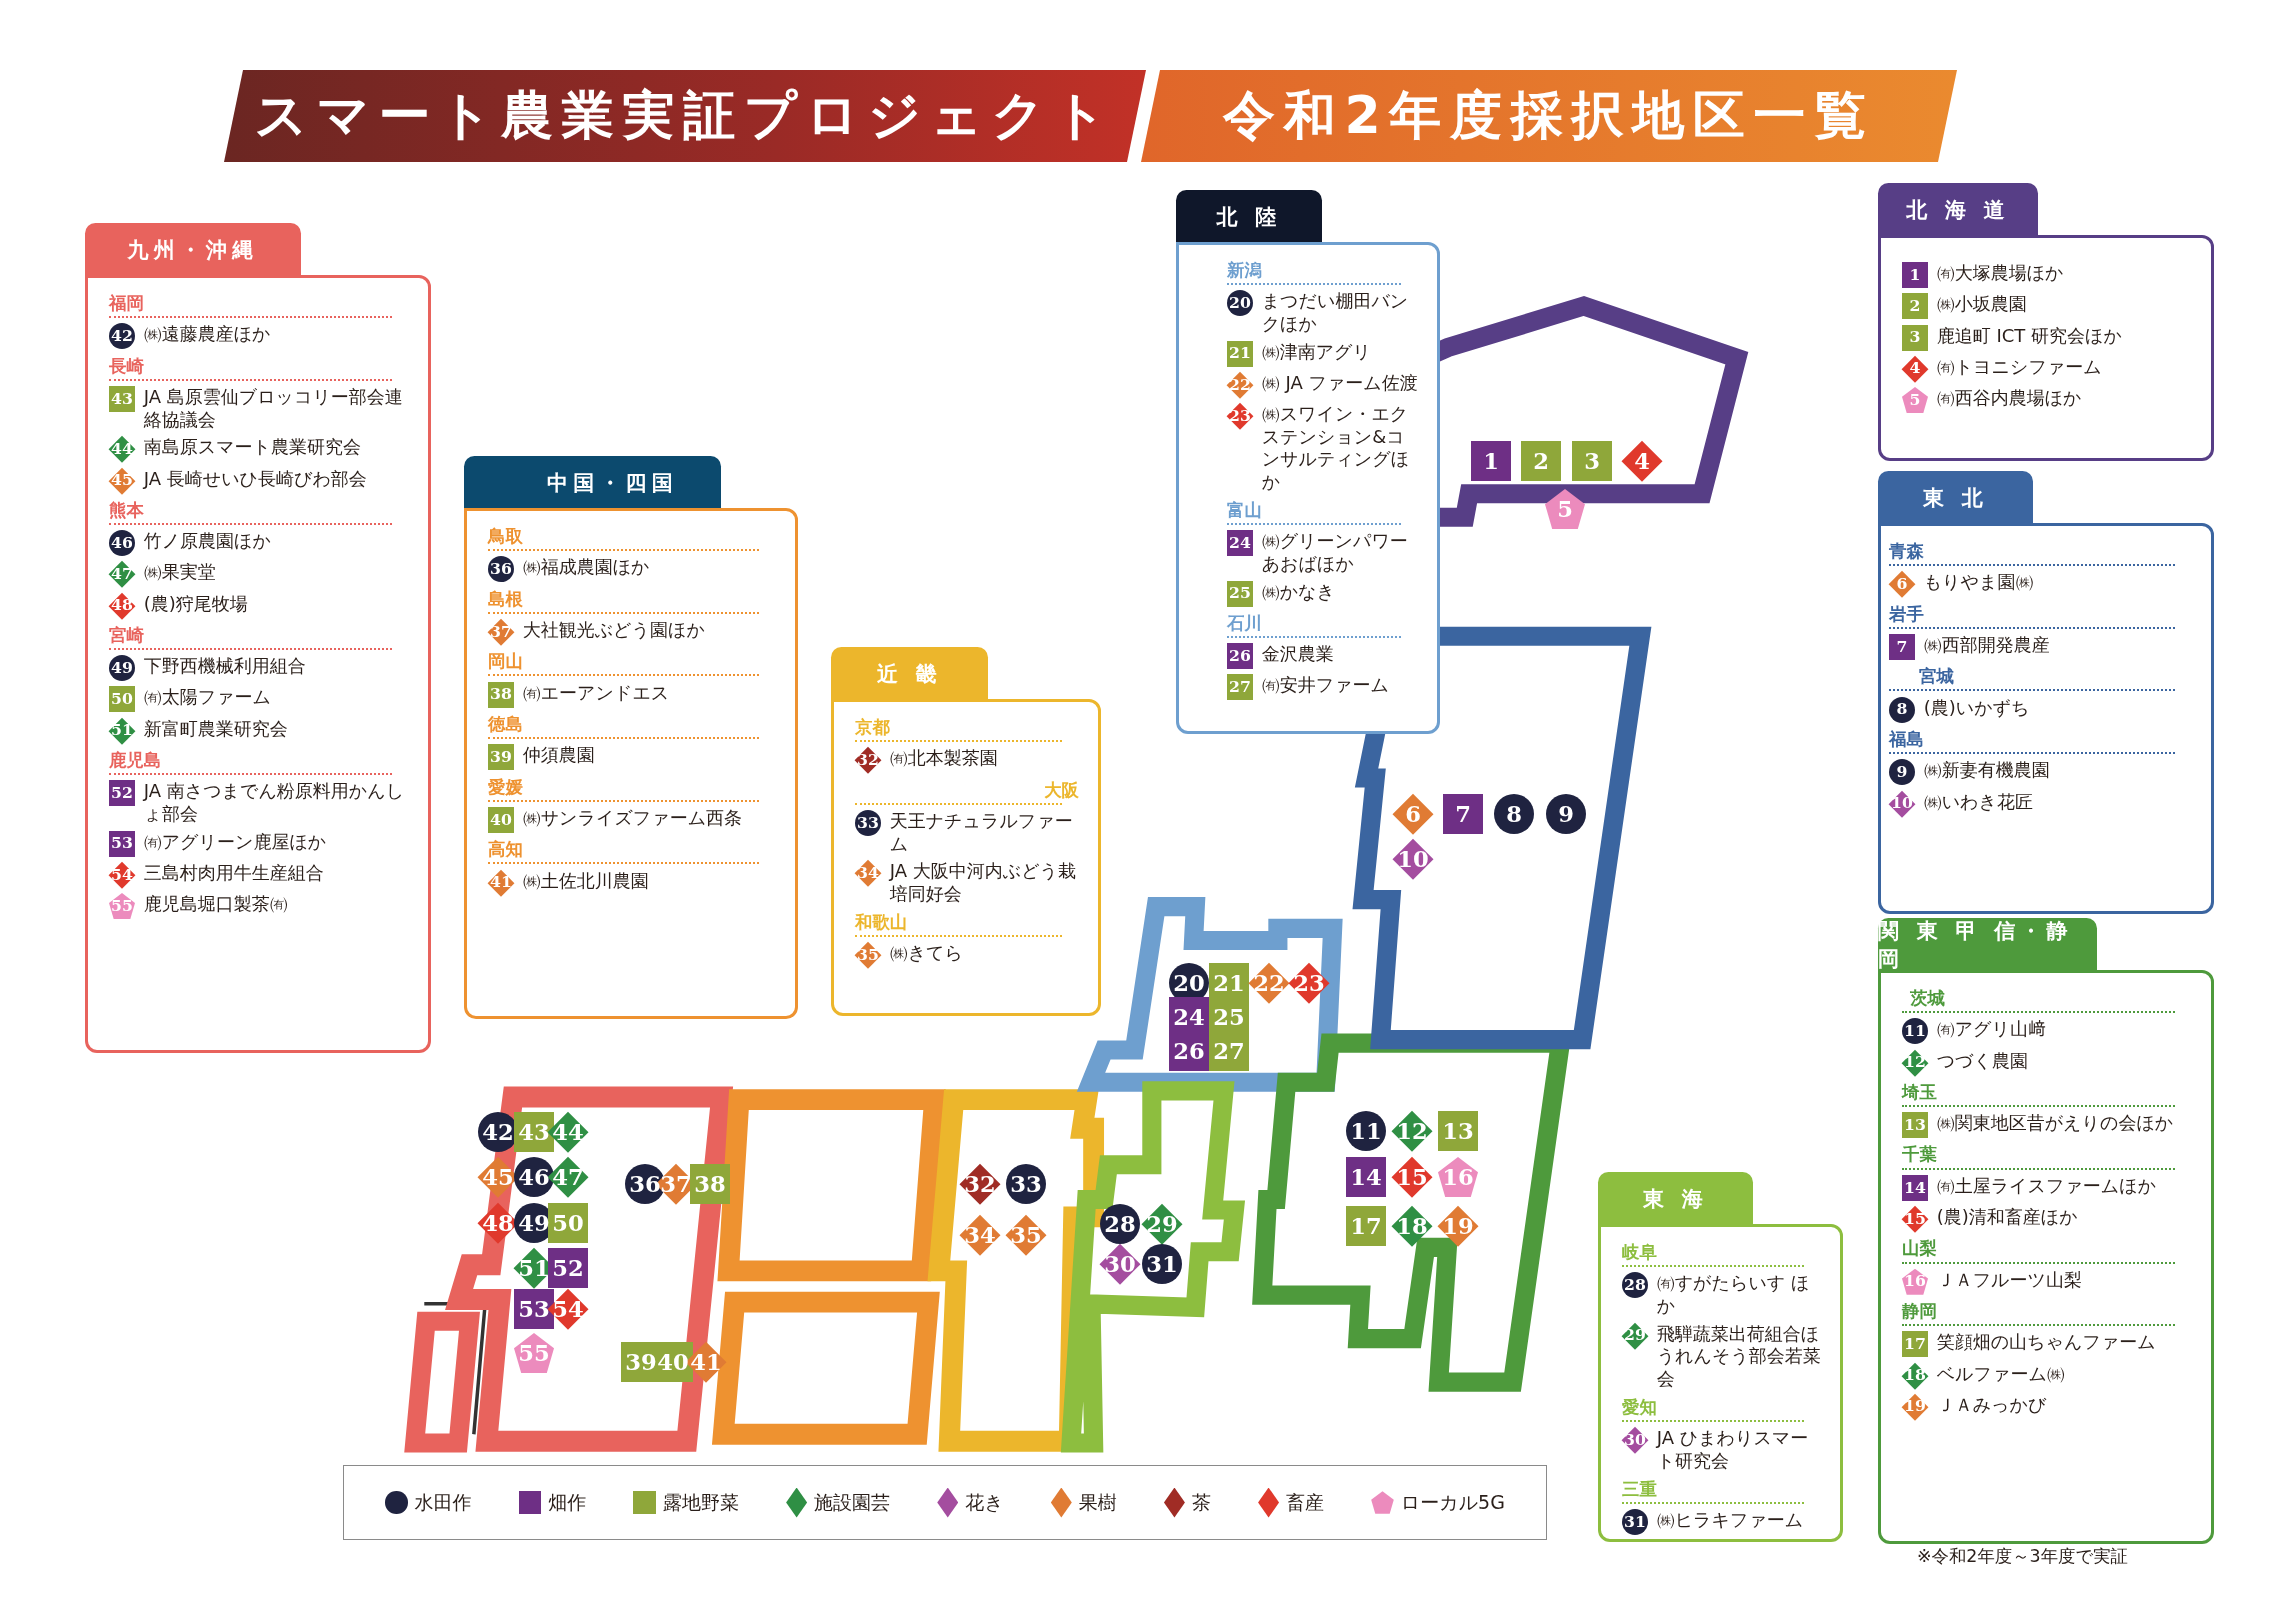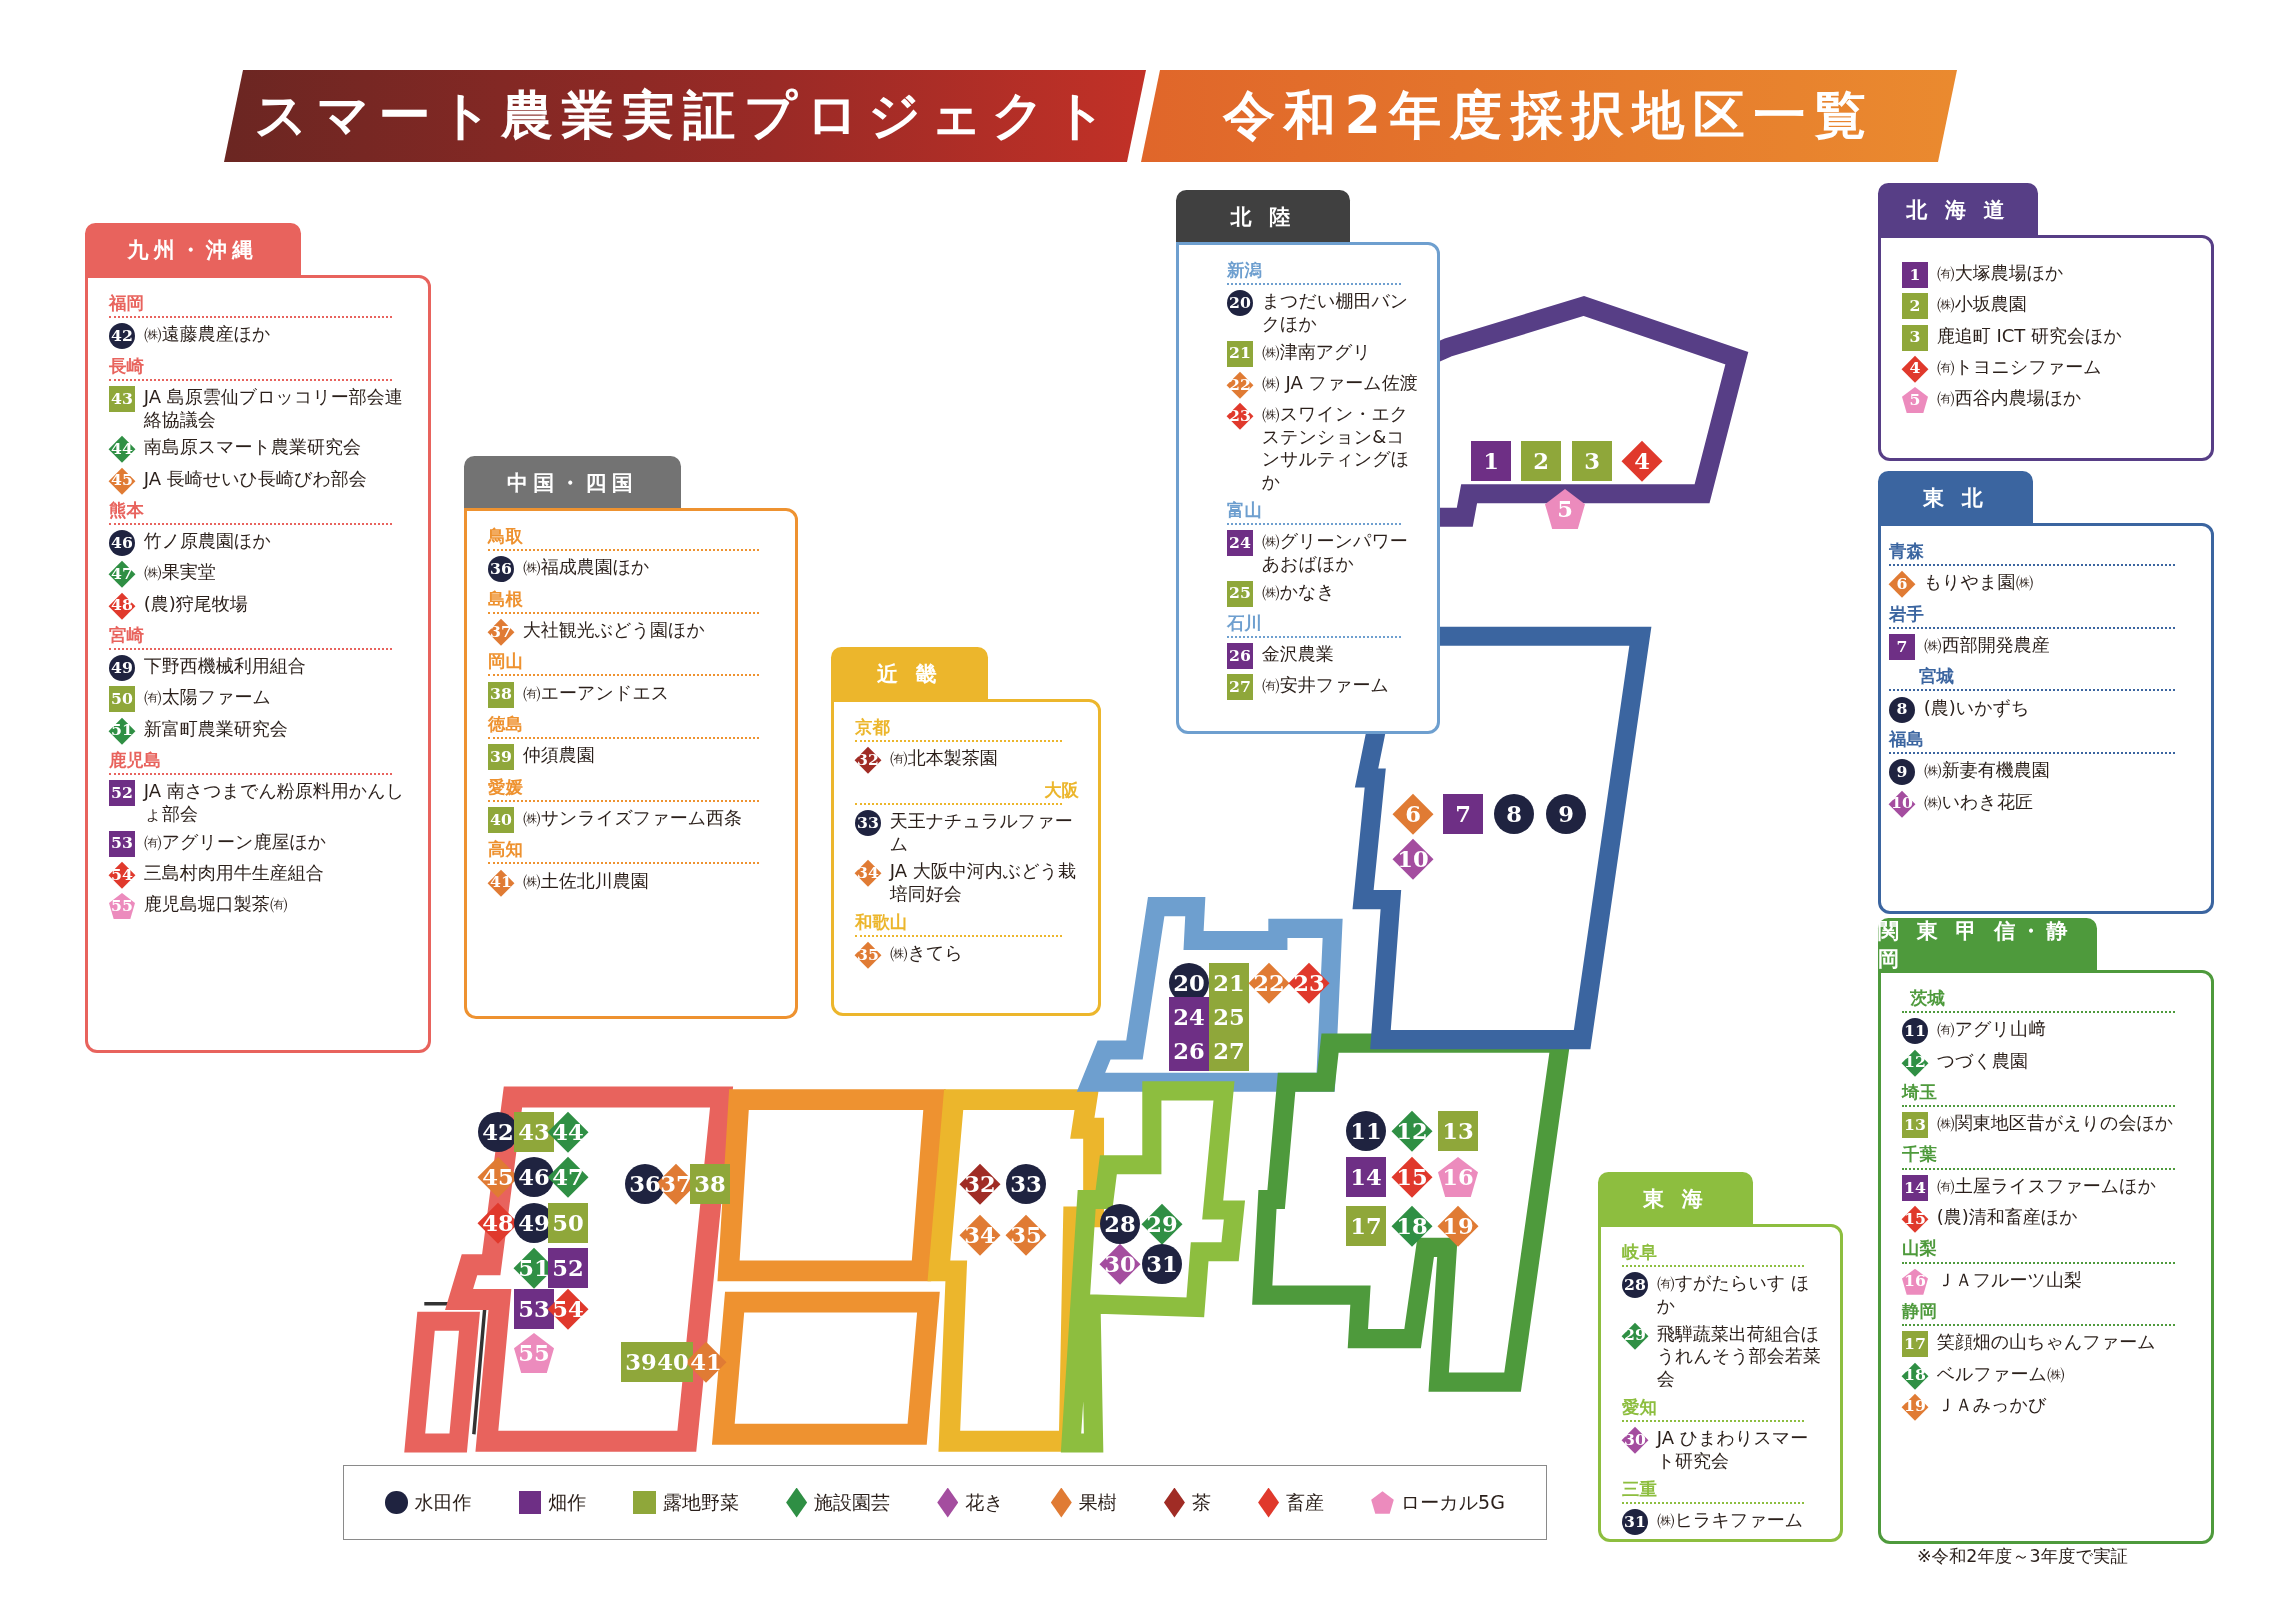--- a/index.html
+++ b/index.html
@@ -354,21 +354,21 @@
       <div class="item">
         <span class="mk s28 pent">
           <span>55</span>
         </span>
         <span class="lbl">鹿児島堀口製茶㈲</span>
       </div>
     </div>
 </div>
 
 <div class="panel" id="panel-chugoku" style="left:464px;top:456px;width:334px;height:563px;">
-  <div class="tab" style="width:217px;background:#737373;">中国・四国</div>
+  <div class="tab" style="width:217px;background:#0c4a6e;padding-left:40px;">中国・四国</div>
   <div class="box" style="border-color:#ee9230;">
       <div class="pref" style="color: rgb(238, 146, 48);">鳥取</div>
       <div class="dots" style="border-color: rgb(238, 146, 48);"></div>
       <div class="item">
         <span class="mk s28 circle">
           <span>36</span>
         </span>
         <span class="lbl">㈱福成農園ほか</span>
       </div>
       <div class="pref" style="color: rgb(238, 146, 48);">島根</div>
@@ -444,21 +444,21 @@
       <div class="item">
         <span class="mk s28 diamond d-fruit">
           <span>35</span>
         </span>
         <span class="lbl">㈱きてら</span>
       </div>
     </div>
 </div>
 
 <div class="panel" id="panel-hokuriku" style="left:1176px;top:190px;width:264px;height:544px;">
-  <div class="tab" style="width:174px;background:#404040;">北 陸</div>
+  <div class="tab" style="width:146px;background:#0f172a;">北 陸</div>
   <div class="box" style="border-color:#6e9fcf;padding-left:48px;">
       <div class="pref" style="color: rgb(110, 159, 207);">新潟</div>
       <div class="dots" style="border-color: rgb(110, 159, 207);"></div>
       <div class="item">
         <span class="mk s28 circle">
           <span>20</span>
         </span>
         <span class="lbl">まつだい棚田バンクほか</span>
       </div>
       <div class="item">

